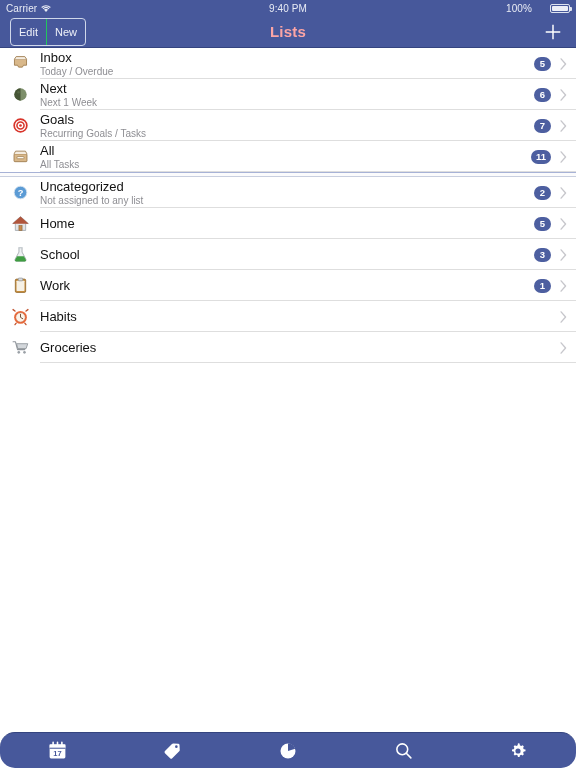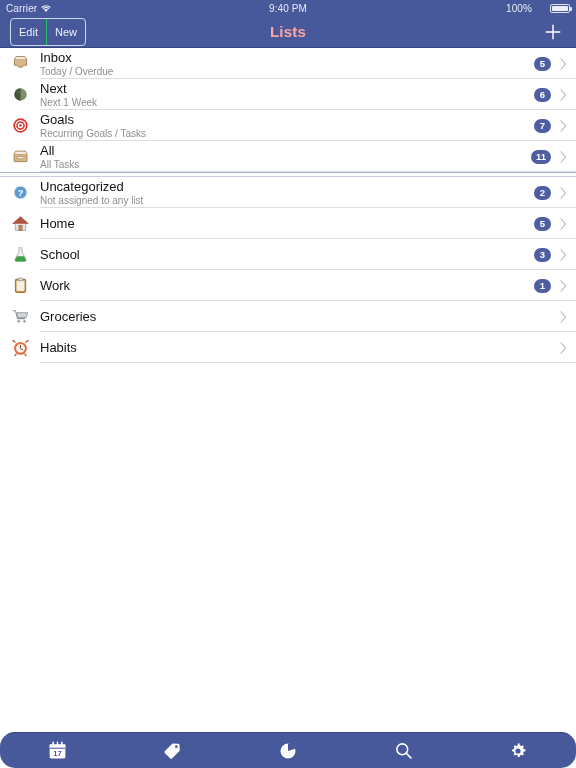--- a/index.html
+++ b/index.html
@@ -305,49 +305,49 @@
         <div class="chev">
           <svg viewBox="0 0 8 14" width="7" height="12">
               <path d="M1.2 1 L6.4 7 L1.2 13" fill="none" stroke="#c7c7cc" stroke-width="1.6" stroke-linecap="round" stroke-linejoin="round"></path>
             </svg>
         </div>
       </div>
 
       <div class="row">
         <div class="row-icon">
           <svg viewBox="0 0 22 22" width="19" height="19">
-            <path d="M2.4 4.4 h2.8 l2.4 9 h8.4" fill="none" stroke="#8e949a" stroke-width="1.3" stroke-linecap="round" stroke-linejoin="round"></path>
-            <path d="M6.4 6.6 h13 l-1.9 5.6 H7.9 Z" fill="#d3d7db" stroke="#8e949a" stroke-width="1"></path>
-            <circle cx="9" cy="16.6" r="1.5" fill="#9aa0a6"></circle>
-            <circle cx="15.6" cy="16.6" r="1.5" fill="#9aa0a6"></circle>
-          </svg>
-        </div>
-        <div class="row-text">
-          <div class="row-title">Groceries</div>
-        </div>
-
-        <div class="chev">
-          <svg viewBox="0 0 8 14" width="7" height="12">
-              <path d="M1.2 1 L6.4 7 L1.2 13" fill="none" stroke="#c7c7cc" stroke-width="1.6" stroke-linecap="round" stroke-linejoin="round"></path>
-            </svg>
-        </div>
-      </div>
-
-      <div class="row">
-        <div class="row-icon">
-          <svg viewBox="0 0 22 22" width="19" height="19">
             <path d="M4.6 4.6 L2.4 3 M17.4 4.6 L19.6 3" stroke="#c0542f" stroke-width="1.6" stroke-linecap="round"></path>
             <circle cx="11" cy="12" r="7.4" fill="#ef6b3a"></circle>
             <circle cx="11" cy="12" r="5.6" fill="#fbf4ea" stroke="#c0542f" stroke-width=".8"></circle>
             <path d="M11 8.4 V12 L13.6 13.6" fill="none" stroke="#6b4a33" stroke-width="1.1" stroke-linecap="round"></path>
             <path d="M6 18.6 l-1.4 1.8 M16 18.6 l1.4 1.8" stroke="#c0542f" stroke-width="1.5" stroke-linecap="round"></path>
           </svg>
         </div>
         <div class="row-text">
           <div class="row-title">Habits</div>
+        </div>
+
+        <div class="chev">
+          <svg viewBox="0 0 8 14" width="7" height="12">
+              <path d="M1.2 1 L6.4 7 L1.2 13" fill="none" stroke="#c7c7cc" stroke-width="1.6" stroke-linecap="round" stroke-linejoin="round"></path>
+            </svg>
+        </div>
+      </div>
+
+      <div class="row">
+        <div class="row-icon">
+          <svg viewBox="0 0 22 22" width="19" height="19">
+            <path d="M2.4 4.4 h2.8 l2.4 9 h8.4" fill="none" stroke="#8e949a" stroke-width="1.3" stroke-linecap="round" stroke-linejoin="round"></path>
+            <path d="M6.4 6.6 h13 l-1.9 5.6 H7.9 Z" fill="#d3d7db" stroke="#8e949a" stroke-width="1"></path>
+            <circle cx="9" cy="16.6" r="1.5" fill="#9aa0a6"></circle>
+            <circle cx="15.6" cy="16.6" r="1.5" fill="#9aa0a6"></circle>
+          </svg>
+        </div>
+        <div class="row-text">
+          <div class="row-title">Groceries</div>
         </div>
 
         <div class="chev">
           <svg viewBox="0 0 8 14" width="7" height="12">
               <path d="M1.2 1 L6.4 7 L1.2 13" fill="none" stroke="#c7c7cc" stroke-width="1.6" stroke-linecap="round" stroke-linejoin="round"></path>
             </svg>
         </div>
       </div>
 
     </div>

